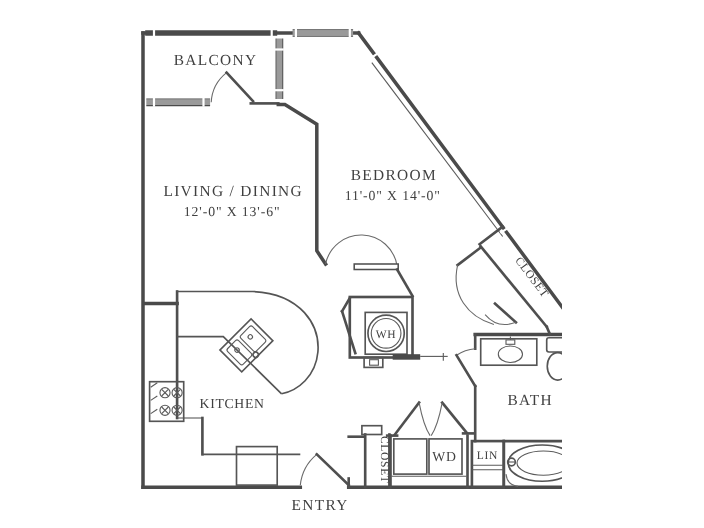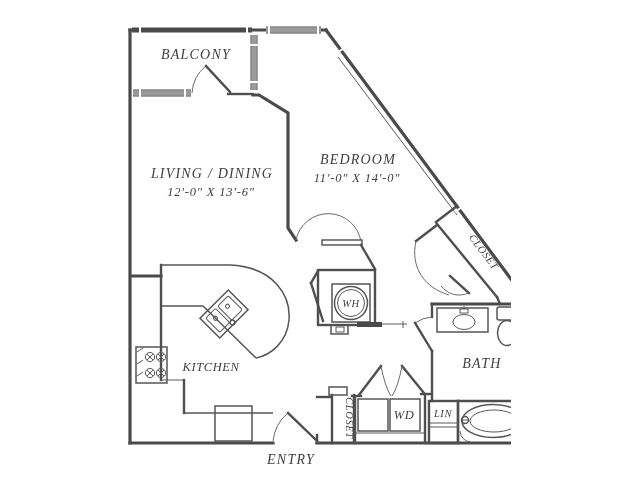--- a/index.html
+++ b/index.html
@@ -1,16 +1,16 @@
 <!DOCTYPE html>
 <html><head>
 <meta charset="utf-8">
 <style>
   html,body{margin:0;padding:0;background:#ffffff;}
-  .page{width:511px;height:480px;position:relative;background:#ffffff;overflow:hidden;font-style:italic;}
+  .page{width:511px;height:480px;position:relative;background:#ffffff;overflow:hidden;}
   svg{display:block;}
   .wall-heavy{stroke:#4a4a4a;fill:none;stroke-width:3.2;stroke-linecap:square;}
   .wall-mid{stroke:#4f4f4f;fill:none;stroke-width:2.4;stroke-linecap:square;}
   .fix{stroke:#555555;fill:none;stroke-width:1.5;}
   .fix-thin{stroke:#5a5a5a;fill:none;stroke-width:1;}
   .swing{stroke:#6a6a6a;fill:none;stroke-width:1;}
   .leaf{stroke:#4f4f4f;fill:#ffffff;stroke-width:1.4;}
   .win{stroke:#9a9a9a;stroke-width:5;}
   .winedge{stroke:#4a4a4a;stroke-width:1;}
   .tick{stroke:#ffffff;stroke-width:2;}

